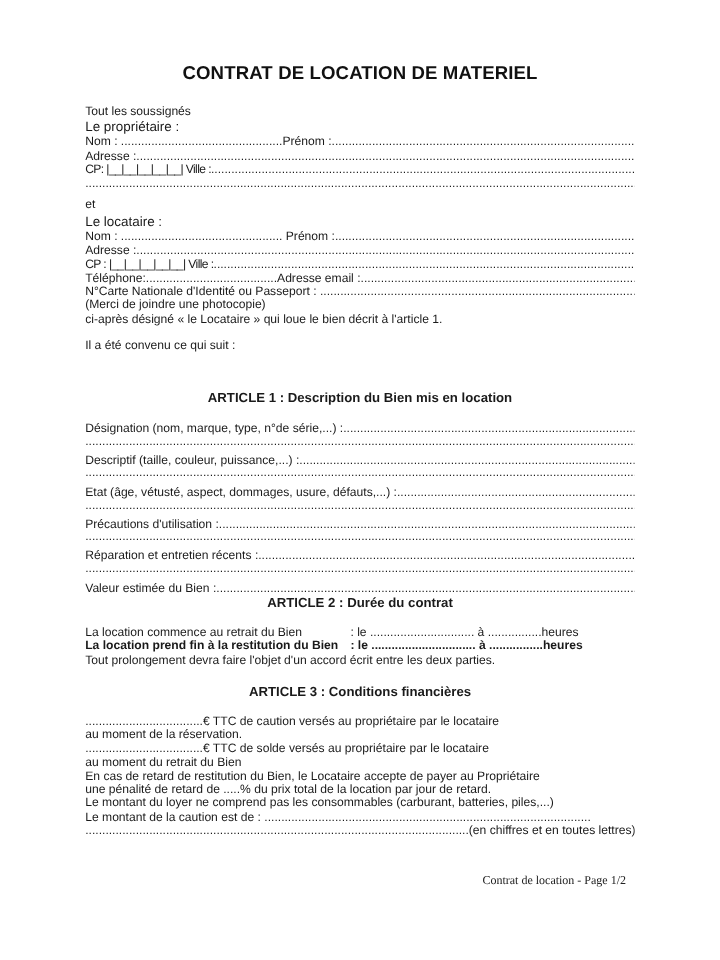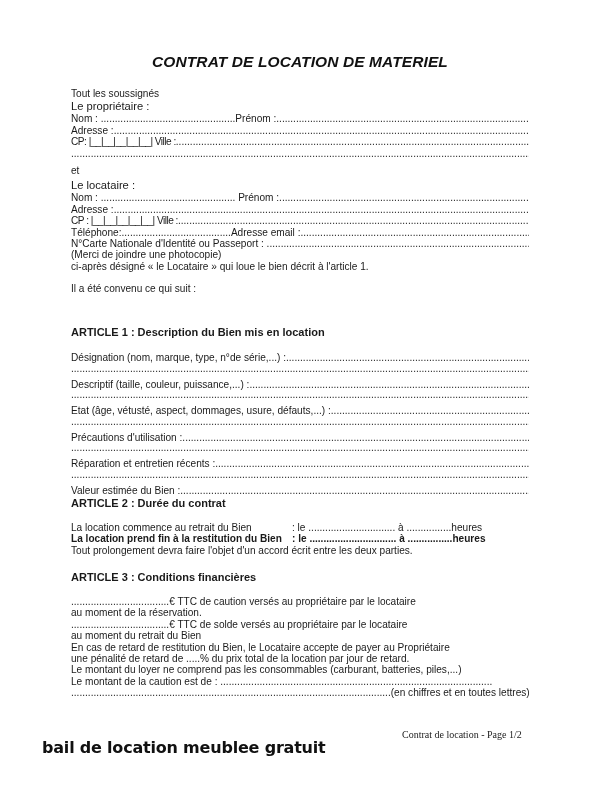--- a/index.html
+++ b/index.html
@@ -3,30 +3,30 @@
   <meta charset="utf-8">
   <style>
     html, body { margin: 0; padding: 0; background: #ffffff; }
     body { width: 600px; height: 800px; position: relative; overflow: hidden; }
     .page {
       position: absolute; left: 0; top: 0; width: 600px; height: 800px;
       font-family: "Liberation Sans", sans-serif; color: #1a1a1a;
     }
     .title {
       position: absolute; top: 53px; left: 0; width: 600px; text-align: center;
-      font-size: 15.5px; font-weight: bold; letter-spacing: 0.1px; color: #111; font-style: italic;
+      font-size: 15.5px; font-weight: bold; letter-spacing: 0.1px; color: #111;
     }
     .block { position: absolute; left: 71px; width: 458px; font-size: 10.1px; line-height: 11.4px; }
     .line { white-space: nowrap; overflow: hidden; height: 11.4px; }
     .line.fill { display: flex; }
     .line.fill .lbl { flex: 0 0 auto; }
     .line.fill .dots { flex: 1 1 auto; overflow: hidden; white-space: nowrap; }
     .line.fill .dots::after { content: "................................................................................................................................................................................................................"; }
     .bold-head { font-weight: normal; font-size: 11.2px; line-height: 14px; height: 14px; }
-    .article-head { font-weight: bold; font-size: 11px; line-height: 13px; }
+    .article-head { font-weight: bold; font-size: 11px; line-height: 13px; text-align: center; }
     .fullrow { white-space: nowrap; overflow: hidden; height: 11.6px; line-height: 11.6px; }
     .fullrow::after { content: "................................................................................................................................................................................................................"; }
     .art1 .line { height: 13.5px; line-height: 13.5px; }
     .art1 .fullrow { height: 11px; line-height: 8px; margin-bottom: 2px; }
     .footer-page {
       position: absolute; top: 729px; left: 402px; font-family: "Liberation Serif", serif;
       font-size: 10px; color: #222;
     }
     .caption {
       position: absolute; top: 738px; left: 42px;
@@ -147,14 +147,13 @@
     <div class="line">au moment du retrait du Bien</div>
     <div class="line">En cas de retard de restitution du Bien, le Locataire accepte de payer au Propriétaire</div>
     <div class="line">une pénalité de retard de .....% du prix total de la location par jour de retard.</div>
     <div class="line">Le montant du loyer ne comprend pas les consommables (carburant, batteries, piles,...)</div>
     <div class="line">Le montant de la caution est de : .................................................................................................</div>
     <div class="line">..................................................................................................................(en chiffres et en toutes lettres)</div>
   </div>
 
   <div class="footer-page">Contrat de location - Page 1/2</div>
 
-  <div class="caption">bail de location meublee gratuit</div>
 </div>
 
 </body></html>

